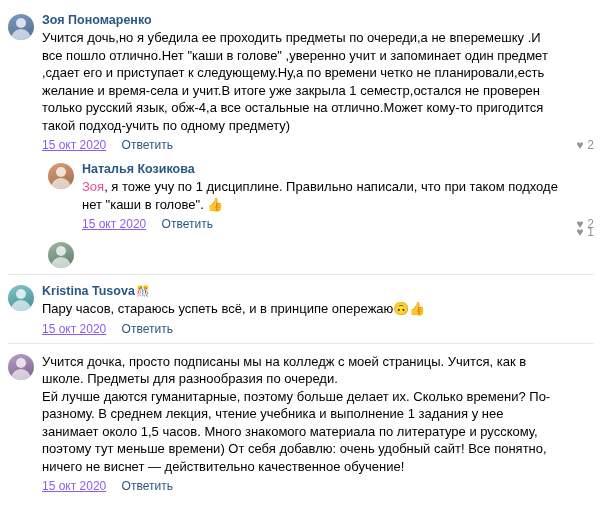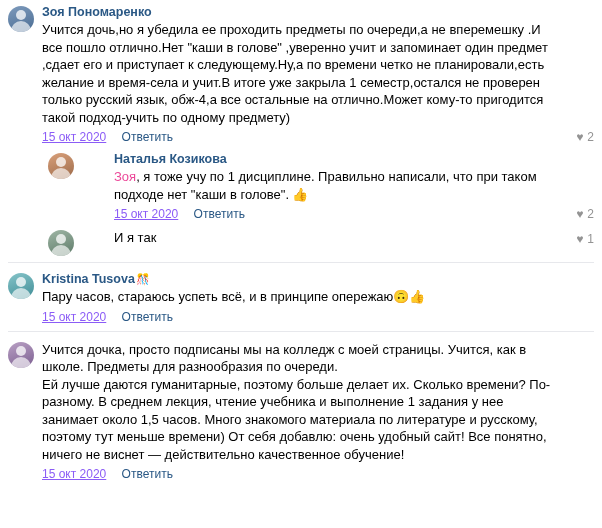--- a/index.html
+++ b/index.html
@@ -18,24 +18,24 @@
   .thread {
     padding: 4px 8px 0 8px;
     box-sizing: border-box;
     width: 602px;
   }
   .comment {
     display: flex;
     align-items: flex-start;
     margin-bottom: 6px;
     position: relative;
+    margin-top: 8px;
   }
   .comment.reply {
     margin-left: 40px;
-    gap: 32px;
   }
   .avatar {
     width: 26px;
     height: 26px;
     border-radius: 50%;
     flex: 0 0 26px;
     margin-right: 8px;
     margin-top: 2px;
     background: #c9d6e4;
     position: relative;
@@ -170,21 +170,20 @@
       </div>
     </div>
   </div>
 
   <div class="comment reply">
     <div class="avatar av3">
       <div class="head"></div>
       <div class="body"></div>
     </div>
     <div class="bubble">
-      <div class="text">И я так</div>
       <div class="likes">
         <span class="heart">♥</span>
         <span>1</span>
       </div>
     </div>
   </div>
 
   <div class="sep"></div>
 
   <div class="comment">

